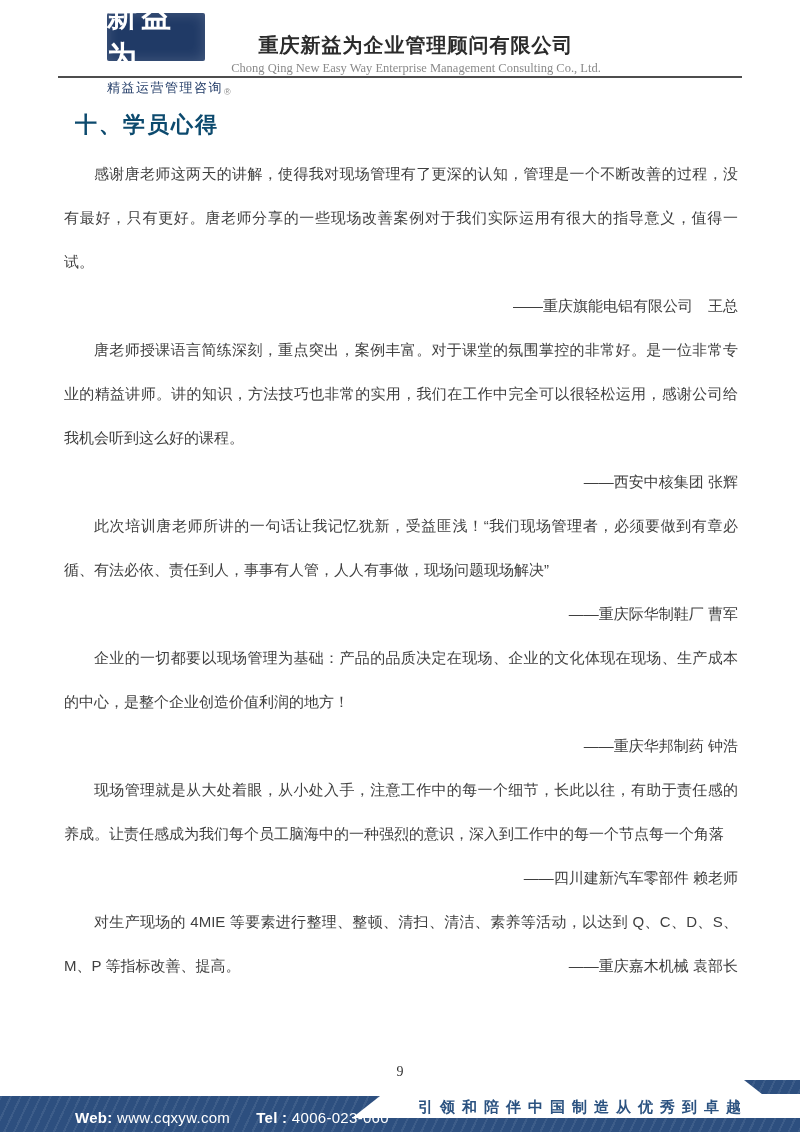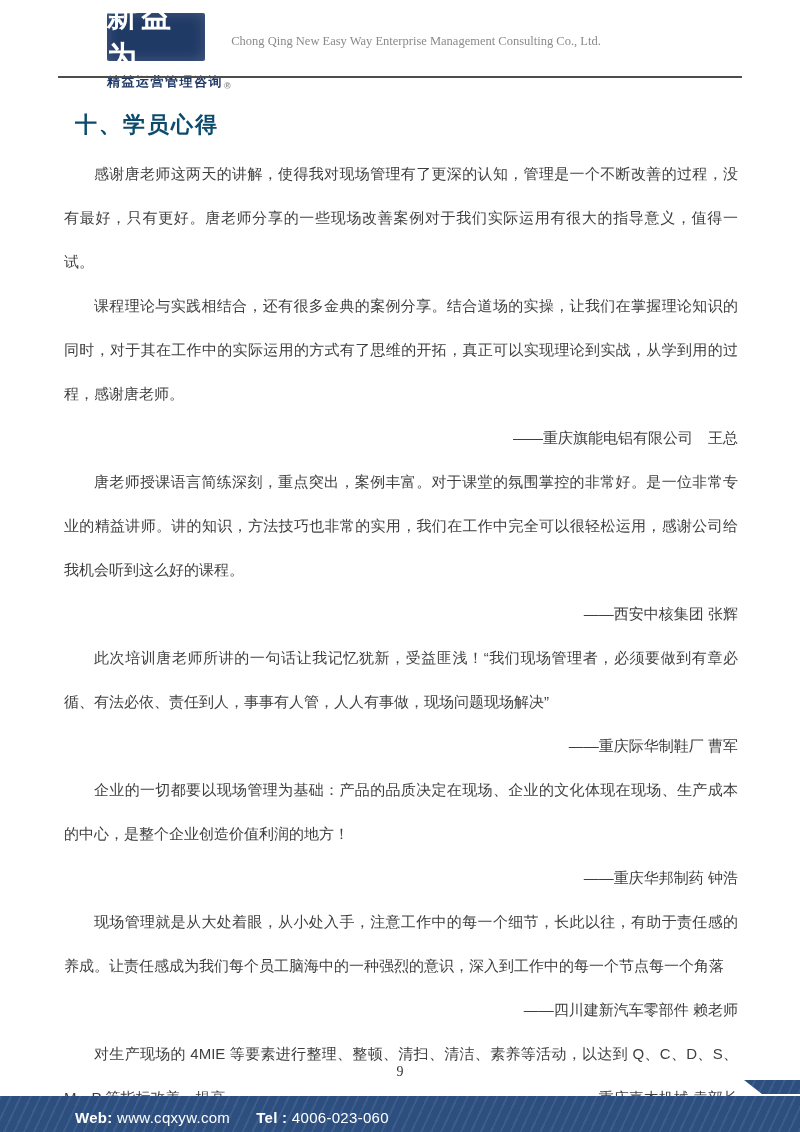--- a/index.html
+++ b/index.html
@@ -14,22 +14,22 @@
 
   
   .logo{position:absolute;left:107px;top:13px;width:124px;}
   .logo-box{
     width:98px;height:48px;background:#203a66;color:#ffffff;
     display:flex;align-items:center;justify-content:center;
     font-size:30px;font-weight:bold;letter-spacing:4px;border-radius:2px;
     box-shadow:inset 0 0 14px rgba(255,255,255,.18);
   }
   .logo-sub{
-    margin-top:12px;display:flex;align-items:flex-end;
-    font-size:13px;font-weight:bold;color:#203a66;letter-spacing:1.5px;white-space:nowrap;
+    margin-top:18px;display:flex;align-items:flex-end;
+    font-size:13px;font-weight:normal;color:#203a66;letter-spacing:1.5px;white-space:nowrap;
   }
   .logo-sub .reg{font-size:9px;color:#8a8a8a;margin-left:1px;letter-spacing:0;}
   .company{position:absolute;left:230px;top:32px;width:372px;text-align:center;}
   .company-cn{
     font-size:20px;font-weight:bold;color:#2b2b2b;letter-spacing:1px;white-space:nowrap;
   }
   .company-en{
     margin-top:2px;font-family:"Liberation Serif","DejaVu Serif",serif;
     font-size:12.5px;color:#8a8a8a;white-space:nowrap;
   }
@@ -106,31 +106,31 @@
     <div class="logo">
       <div class="logo-box">
         <span>新益为</span>
       </div>
       <div class="logo-sub">
         <span>精益运营管理咨询</span>
         <span class="reg">®</span>
       </div>
     </div>
     <div class="company">
+      <div class="company-cn">重庆新益为企业管理顾问有限公司</div>
       <div class="company-en">Chong Qing New Easy Way Enterprise Management Consulting Co., Ltd.</div>
     </div>
     <div class="header-rule"></div>
   </header>
 
   <main>
     <h1 class="section-title">十、学员心得</h1>
 
     <div class="para">感谢唐老师这两天的讲解，使得我对现场管理有了更深的认知，管理是一个不断改善的过程，没有最好，只有更好。唐老师分享的一些现场改善案例对于我们实际运用有很大的指导意义，值得一试。</div>
 
-    <div class="para">课程理论与实践相结合，还有很多金典的案例分享。结合道场的实操，让我们在掌握理论知识的同时，对于其在工作中的实际运用的方式有了思维的开拓，真正可以实现理论到实战，从学到用的过程，感谢唐老师。</div>
     <div class="attr">——重庆旗能电铝有限公司　王总</div>
 
     <div class="para">唐老师授课语言简练深刻，重点突出，案例丰富。对于课堂的氛围掌控的非常好。是一位非常专业的精益讲师。讲的知识，方法技巧也非常的实用，我们在工作中完全可以很轻松运用，感谢公司给我机会听到这么好的课程。</div>
     <div class="attr">——西安中核集团 张辉</div>
 
     <div class="para">此次培训唐老师所讲的一句话让我记忆犹新，受益匪浅！“我们现场管理者，必须要做到有章必循、有法必依、责任到人，事事有人管，人人有事做，现场问题现场解决”</div>
     <div class="attr">——重庆际华制鞋厂 曹军</div>
 
     <div class="para">企业的一切都要以现场管理为基础：产品的品质决定在现场、企业的文化体现在现场、生产成本的中心，是整个企业创造价值利润的地方！</div>
     <div class="attr">——重庆华邦制药 钟浩</div>
@@ -145,16 +145,19 @@
   </main>
 
   <div class="page-number">9</div>
 
   <div class="footer">
     <div class="footer-band">
       <div class="footer-contact">
         <b>Web:</b><span> www.cqxyw.com</span><span class="gap"></span><b>Tel :</b><span> 4006-023-060</span>
       </div>
     </div>
+    <div class="footer-white">
+      <div class="slogan">引领和陪伴中国制造从优秀到卓越</div>
+    </div>
     <div class="footer-corner"></div>
   </div>
 
 </div>
 
 </body></html>

